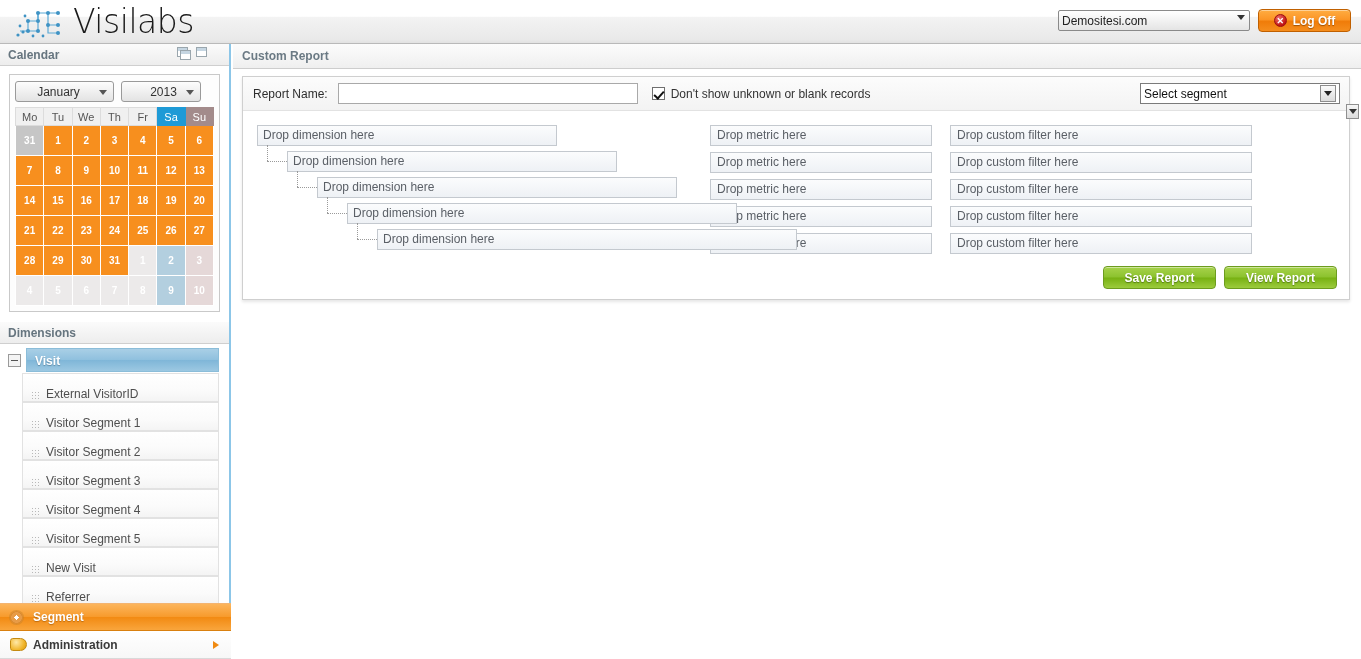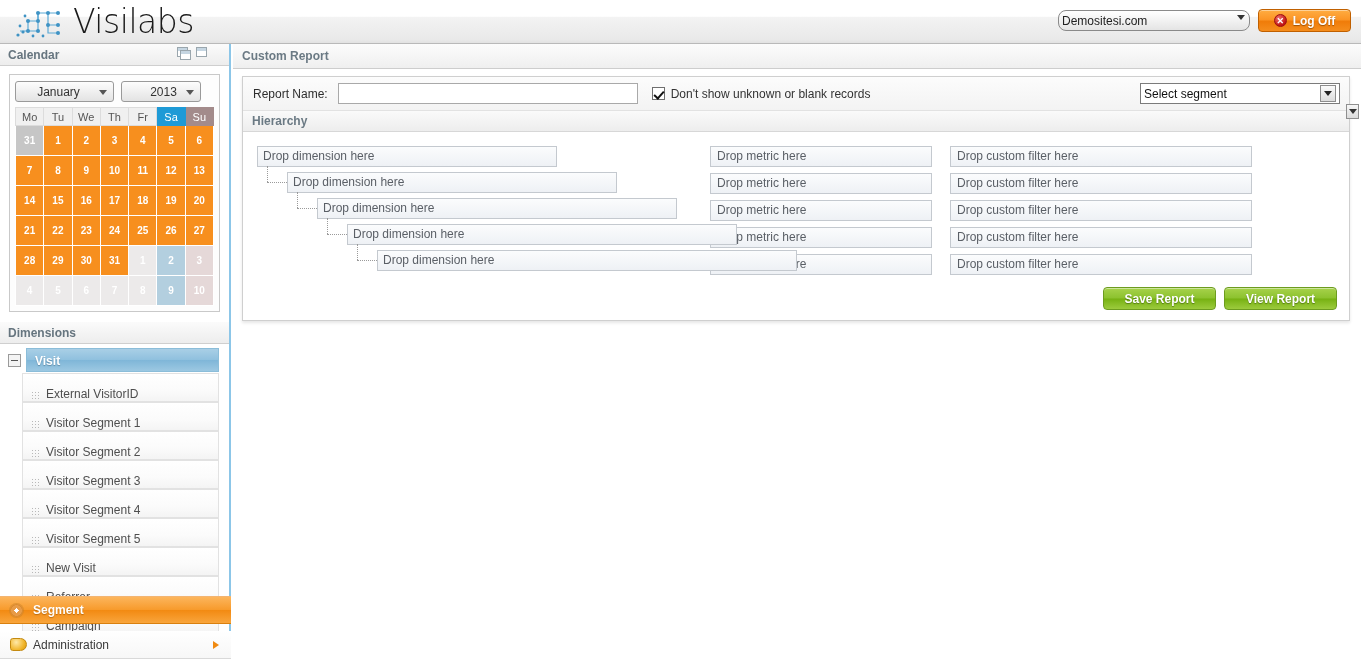--- a/index.html
+++ b/index.html
@@ -31,21 +31,21 @@
     letter-spacing: -0.5px; line-height: 34px;
   }
   .site-select {
     position: absolute; right: 111px; top: 10px;
     width: 192px; height: 21px;
     font-family: "Liberation Sans", sans-serif;
     font-size: 12px; color: #222;
     padding: 1px 3px;
     border: 1px solid #8a8a8a;
     background: linear-gradient(to bottom,#ffffff 0%, #f2f2f2 50%, #e4e4e4 100%);
-    border-radius: 8px;
+    border-radius: 2px;
     appearance: none; -webkit-appearance: none;
   }
   .site-select-arrow {
     position: absolute; right: 116px; top: 15px;
     width: 0; height: 0; pointer-events: none;
     border-left: 4px solid transparent;
     border-right: 4px solid transparent;
     border-top: 5px solid #333;
   }
   .logoff-btn {
@@ -191,23 +191,22 @@
     cursor: pointer;
   }
   .nav-row.segment {
     background: linear-gradient(to bottom, #fcb55c 0%, #f79a2b 50%, #f28a12 51%, #f9a53c 100%);
     color: #ffffff; font-weight: bold;
     text-shadow: 0 1px 1px rgba(150,80,0,.6);
     border-top: 1px solid #f3b471; border-bottom: 1px solid #d9800f;
   }
   .nav-row.admin {
     background: linear-gradient(to bottom,#ffffff 0%, #f7f7f7 100%);
-    color: #3a3a3a; font-weight: normal;
+    color: #3a3a3a; font-weight: bold;
     border-bottom: 1px solid #d9d9d9;
-    margin-top: 7px;
   }
   .gear-icon {
     width: 13px; height: 13px; margin-right: 10px; flex:0 0 auto;
     border-radius: 50%;
     background: radial-gradient(circle, #ffffff 0 22%, #e89b46 23% 58%, #d98a30 59% 100%);
     box-shadow: 0 0 0 1px rgba(200,130,40,.5);
   }
   .folder-icon {
     width: 17px; height: 13px; margin-right: 6px; flex:0 0 auto;
     border-radius: 3px 7px 7px 3px;
@@ -568,21 +567,20 @@
           <span class="chk-label">Don't show unknown or blank records</span>
         </span>
         <select class="seg-select">
           <option>Select segment</option>
         </select>
         <span class="seg-arrow">
             <i></i>
           </span>
       </div>
 
-      <div class="hier-title">Hierarchy</div>
 
       <div class="hier-body">
         <div class="col-dims" id="col-dims">
             <div class="dim-line" style="position: relative; margin-left: 0px; margin-bottom: 5px;">
               <div class="drop-dim" style="width: 300px; margin-bottom: 0px;">Drop dimension here</div>
             </div>
             <div class="dim-line" style="position: relative; margin-left: 30px; margin-bottom: 5px;">
               <span class="conn-v" style="left: -20px;"></span>
               <span class="conn-h" style="left: -20px;"></span>
               <div class="drop-dim" style="width: 330px; margin-bottom: 0px;">Drop dimension here</div>

